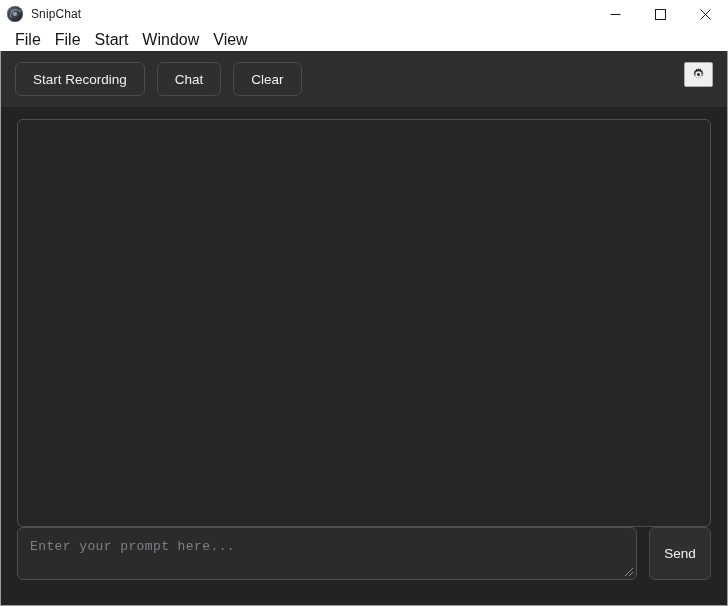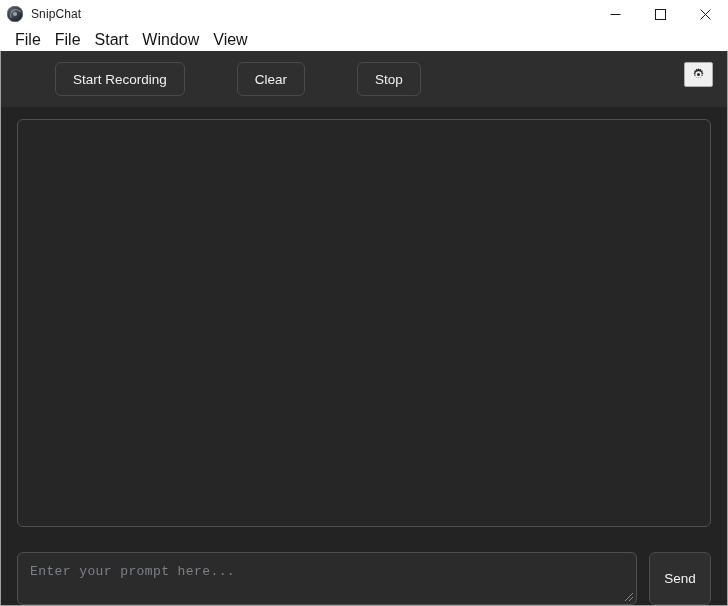--- a/index.html
+++ b/index.html
@@ -143,21 +143,20 @@
     color: #f0f0f0;
     font-size: 13.5px;
     font-family: "Liberation Sans", sans-serif;
     height: 34px;
     padding: 0 17px;
     display: flex;
     align-items: center;
     justify-content: center;
     white-space: nowrap;
     box-sizing: border-box;
-    margin-left: 40px;
   }
   .settings-btn {
     position: absolute;
     right: 14px;
     top: 11px;
     width: 29px;
     height: 25px;
     background: #f0f0f0;
     border: 1px solid #adadad;
     border-radius: 2px;
@@ -188,21 +187,21 @@
     font-size: 12px;
     color: #d8d8d8;
     padding: 8px 10px;
   }
 
   
   .input-row {
     height: 78px;
     min-height: 78px;
     display: flex;
-    align-items: flex-end;
+    align-items: flex-start;
     padding: 0 16px;
     gap: 12px;
     box-sizing: border-box;
   }
   .prompt-box {
     flex: 1;
     height: 53px;
     background: #2b2b2b;
     border: 1px solid #4f4f4f;
     border-radius: 6px;
@@ -278,22 +277,22 @@
     <div class="menu-item">File</div>
     <div class="menu-item">Start</div>
     <div class="menu-item">Window</div>
     <div class="menu-item">View</div>
   </div>
 
   <div class="app-body">
 
     <div class="toolbar">
       <button class="tool-btn">Start Recording</button>
+      <button class="tool-btn">Chat</button>
       <button class="tool-btn">Clear</button>
-      <button class="tool-btn">Stop</button>
 
       <button class="settings-btn">
         <svg width="15" height="15" viewBox="0 0 24 24">
           <g fill="#2b2b2b">
             <path d="M12 1.8l1.55 2.0 2.45-0.82 0.35 2.55 2.55 0.35 -0.82 2.45 2.0 1.55 -2.0 1.55 0.82 2.45 -2.55 0.35 -0.35 2.55 -2.45 -0.82 -1.55 2.0 -1.55 -2.0 -2.45 0.82 -0.35 -2.55 -2.55 -0.35 0.82 -2.45 -2.0 -1.55 2.0 -1.55 -0.82 -2.45 2.55 -0.35 0.35 -2.55 2.45 0.82z"></path>
           </g>
           <circle cx="12" cy="12" r="5.1" fill="#f0f0f0"></circle>
           <circle cx="12" cy="12" r="2.4" fill="#2b2b2b"></circle>
         </svg>
       </button>

